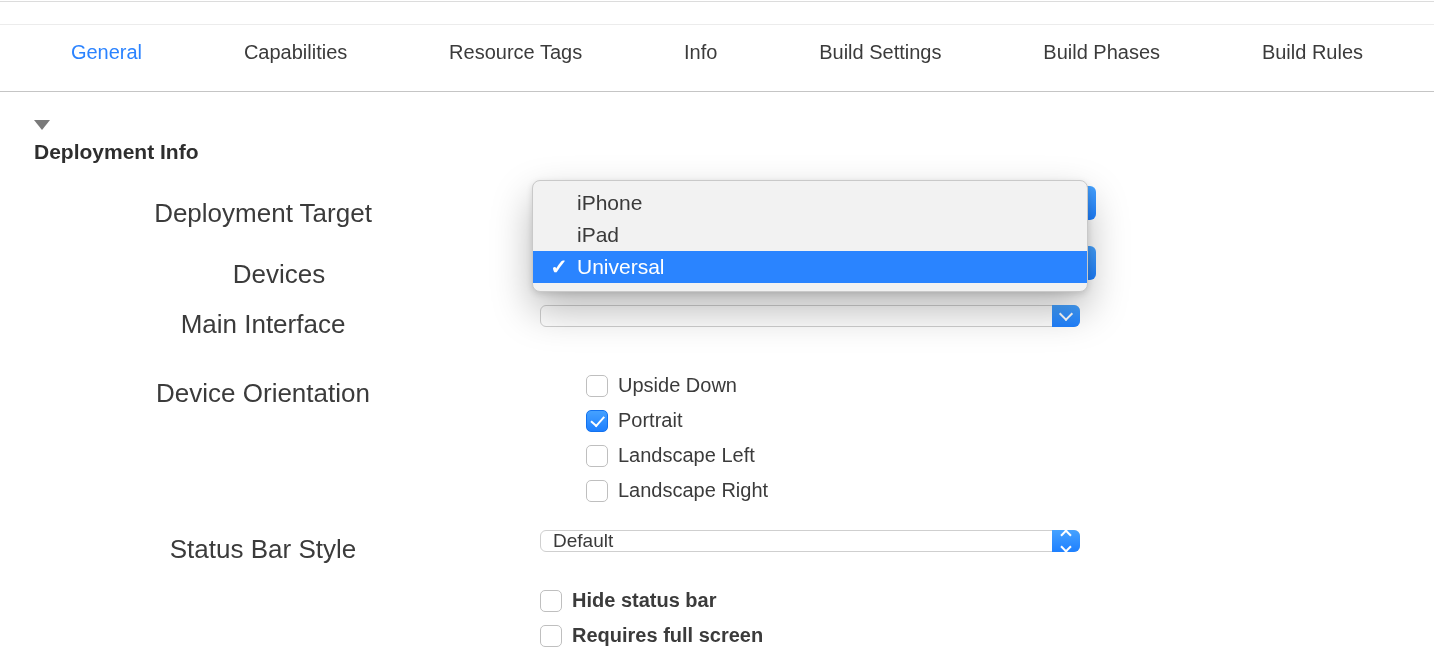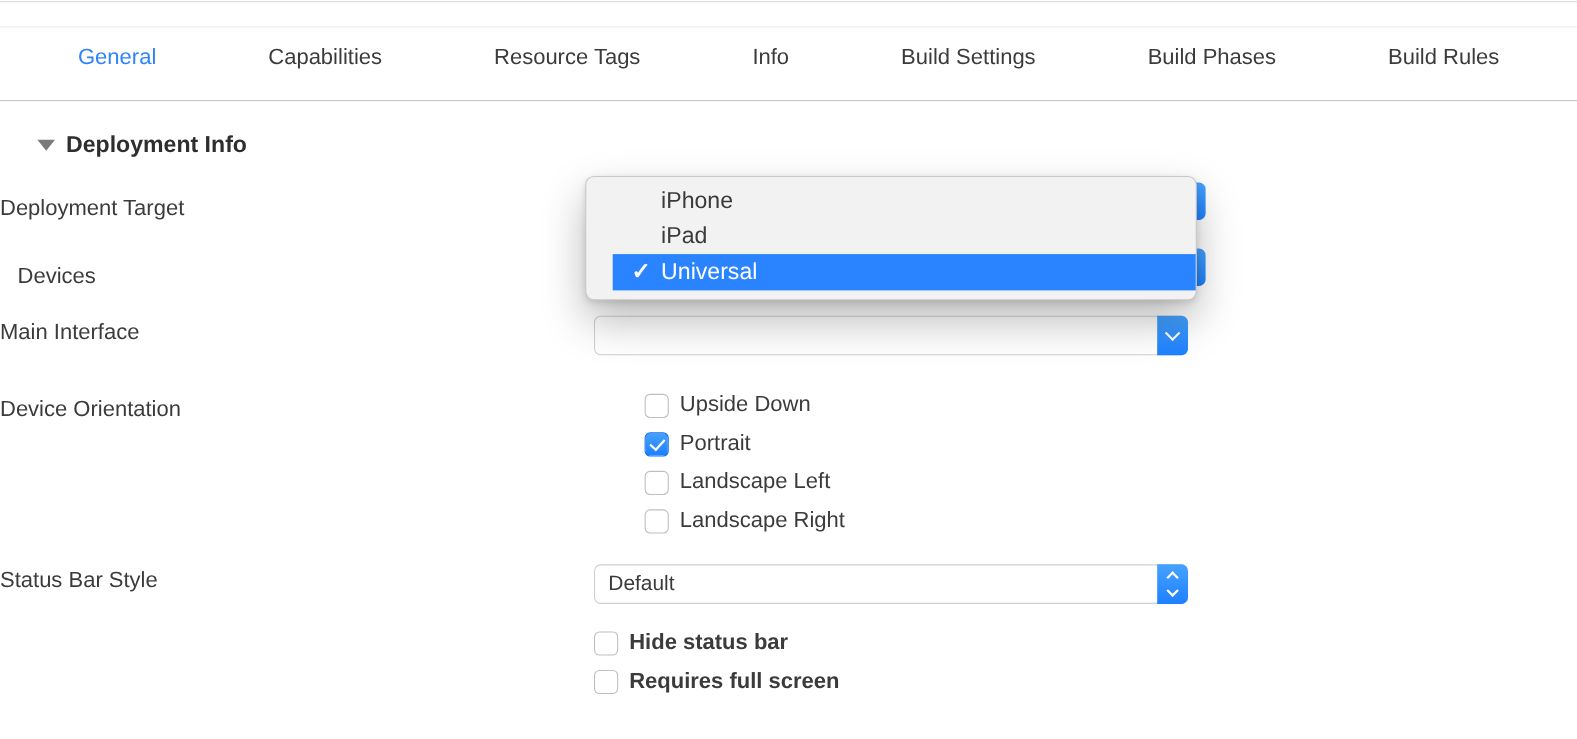--- a/index.html
+++ b/index.html
@@ -35,63 +35,64 @@
     font-size: 20px;
     color: #3b3b3b;
     cursor: default;
     padding: 6px 4px;
   }
   .tab.active { color: #2b83ff; }
 
   
   .section-header {
     display: flex;
-    align-items: center;
+    align-items: flex-start;
     gap: 10px;
     padding: 28px 0 0 34px;
     font-size: 21px;
     font-weight: 700;
     color: #2e2e2e;
+    flex-direction: column;
   }
   .disclosure {
     width: 0; height: 0;
     border-left: 8px solid transparent;
     border-right: 8px solid transparent;
     border-top: 10px solid #7a7a7a;
   }
 
   
   .form {
     position: relative;
     margin-top: 30px;
   }
   .row {
     display: flex;
     align-items: flex-start;
     margin-bottom: 22px;
   }
   .label-col {
     width: 540px;
-    text-align: left;
+    text-align: center;
     padding-right: 14px;
-    font-size: 20px;
+    font-size: 26px;
     color: #3b3b3b;
     padding-top: 4px;
   }
   .ctrl-col {
     display: flex;
     flex-direction: column;
     gap: 8px;
   }
 
   
   .popup {
     position: relative;
     width: 540px;
-    height: 36px;
+    height: 22px;
     border: 1px solid #cfcfcf;
     border-radius: 6px;
     background: #ffffff;
     display: flex;
     align-items: center;
     padding: 0 36px 0 12px;
     font-size: 19px;
   }
   .popup.shadow-behind::before {
     
@@ -189,21 +190,20 @@
     padding: 6px 0 8px 0;
     z-index: 50;
   }
   .menu-item {
     display: flex;
     align-items: center;
     gap: 10px;
     padding: 4px 18px 4px 18px;
     font-size: 21px;
     color: #3a3a3a;
-    margin-left: 24px;
   }
   .menu-item .tick {
     width: 16px;
     display: inline-flex;
     justify-content: center;
     color: inherit;
     font-weight: 700;
   }
   .menu-item.selected {
     background: #2a84ff;

